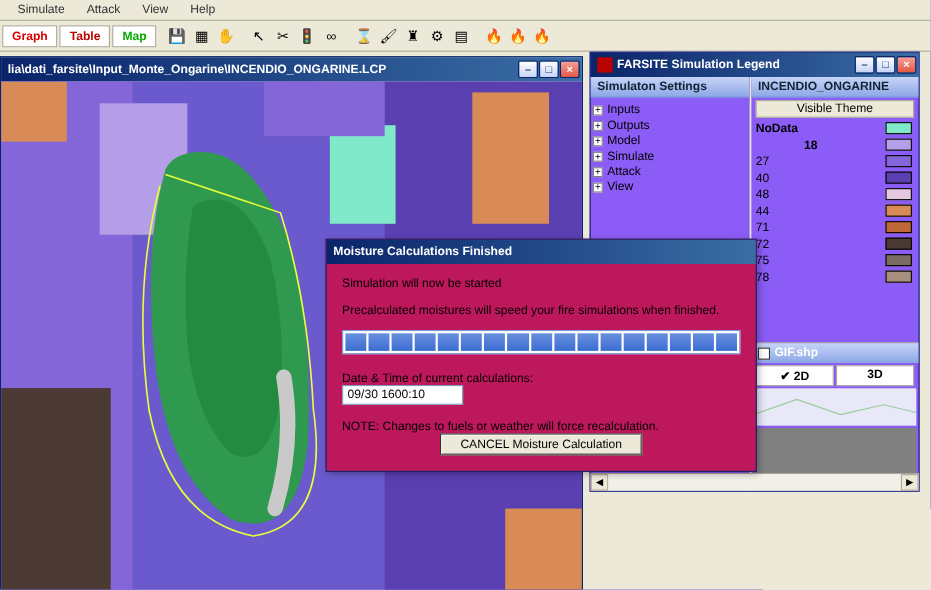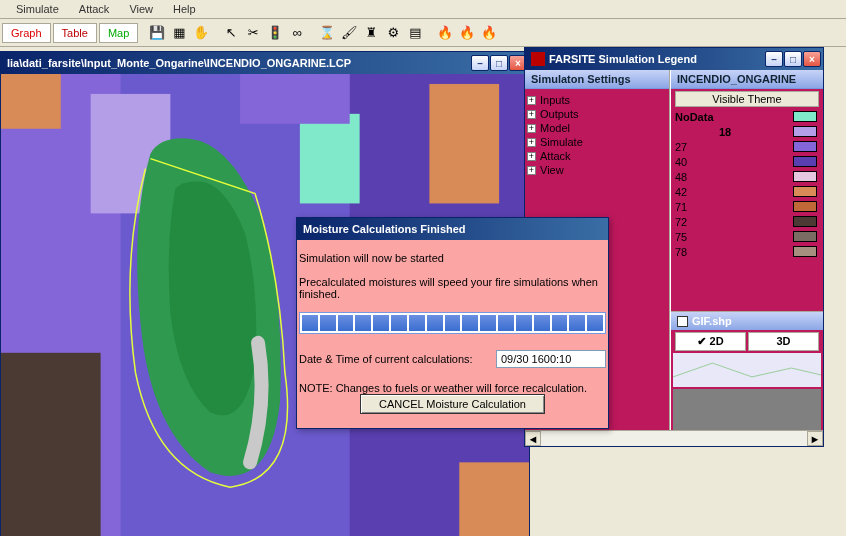--- a/index.html
+++ b/index.html
@@ -4,42 +4,42 @@
 <style>
 * { box-sizing: border-box; margin: 0; padding: 0; font-family: "Tahoma", sans-serif; font-size: 11px; }
 body { width: 846px; height: 536px; overflow: hidden; background: #ece9d8; position: relative; }
 
 
 .menubar { height: 19px; background: #ece9d8; display: flex; align-items: center; padding-left: 8px; gap: 4px; border-bottom: 1px solid #aca899; }
 .menubar span { padding: 2px 8px; cursor: default; color: #333; }
 
 
 .toolbar { height: 28px; background: #ece9d8; display: flex; align-items: center; padding-left: 2px; gap: 2px; border-bottom: 1px solid #aca899; }
-.tab-label { font-weight: normal; padding: 3px 8px; border: 1px solid #aca899; background: #fff; cursor: default; text-align: center; }
+.tab-label { font-weight: bold; padding: 3px 8px; border: 1px solid #aca899; background: #fff; cursor: default; text-align: center; }
 .tab-graph { color: #d00; }
 .tab-table { color: #b00; }
 .tab-map   { color: #0a0; }
 .tool-group { display: flex; gap: 0; margin-left: 6px; }
 .tool-btn { width: 22px; height: 22px; border: 1px solid #ece9d8; display:flex; align-items:center; justify-content:center; font-size:13px; cursor:default; background:#ece9d8; }
 
 
 .main { position: relative; height: 489px; }
 
 
 .mapwin { position: absolute; left: 0; top: 4px; width: 530px; height: 489px; border: 1px solid #0a246a; }
 .mapwin .titlebar, .legendwin .titlebar, .dialog .titlebar { height: 22px; background: linear-gradient(to right, #0a246a, #3a6ea5); color: #fff; display:flex; align-items:center; padding: 0 2px 0 6px; font-weight: bold; }
 .titlebar .title { flex: 1; overflow: hidden; text-overflow: ellipsis; white-space: nowrap; }
 .winbtns { display:flex; gap:1px; }
 .winbtn { width:18px; height:16px; background: linear-gradient(#fefefe,#c7d4f7); border:1px solid #0a246a; border-radius:2px; color:#1f3b7b; display:flex; align-items:center; justify-content:center; font-size:10px; font-weight:bold; cursor:default; }
 .winbtn.close { background: linear-gradient(#f7a097,#e45642); color:#fff; }
 .mapcanvas { position:relative; width:100%; height:calc(100% - 22px); background:#6a5acd; overflow:hidden; }
 .mapcanvas svg { width:100%; height:100%; display:block; }
 
 
-.legendwin { position:absolute; left: 524px; top: 0; width: 300px; height: 400px; border:1px solid #0a246a; background:#be185d; }
+.legendwin { position:absolute; left: 536px; top: 0; width: 300px; height: 400px; border:1px solid #0a246a; background:#8b5cf6; }
 .legendwin .titlebar .icon { width:14px; height:14px; background:#b00; margin-right:4px; }
 .legend-body { display:flex; height: calc(100% - 22px); }
 .settings-panel { width: 145px; border-right: 1px solid #aca899; }
 .panel-header { background: linear-gradient(#c7d4f7, #8ca7e6); color:#123; font-weight:bold; padding:3px 6px; border-bottom:1px solid #7a96df; }
 .tree { padding: 4px 2px; }
 .tree-item { display:flex; align-items:center; gap:4px; padding:1px 0; cursor:default; }
 .tree-exp { width:9px; height:9px; border:1px solid #808080; display:flex; align-items:center; justify-content:center; font-size:9px; line-height:1; background:#fff; }
 .theme-panel { flex:1; display:flex; flex-direction:column; border-left:1px solid #fff; }
 .theme-list { flex:1; overflow:hidden; }
 .vis-hdr { text-align:center; background:#ece9d8; border:1px solid #aca899; margin:2px 4px; padding:1px; }
@@ -52,26 +52,26 @@
 .dim-btn { flex:1; border:1px solid #aca899; background:#fff; text-align:center; padding:2px; font-weight:bold; cursor:default; }
 .dim-btn.active::before { content:"✔ "; }
 .gif-canvas { height:34px; background:#e8e8f8; margin:0 2px; position:relative; }
 .gif-canvas svg { width:100%; height:100%; }
 .gif-gray { height: 55px; background:#808080; margin: 2px; }
 .legend-scroll { position:absolute; bottom:0; left:0; right:0; height:16px; background:#ece9d8; border-top:1px solid #aca899; display:flex; }
 .legend-scroll .arr { width:16px; background:#ece9d8; border:1px solid #aca899; display:flex; align-items:center; justify-content:center; }
 .legend-scroll .track { flex:1; background:#f0f0e8; }
 
 
-.dialog { position:absolute; left:296px; top:170px; width:313px; background:#fca5a5; border:1px solid #0a246a; box-shadow:2px 2px 6px rgba(0,0,0,.3); }
-.dialog-body { padding: 12px 2px 14px; }
+.dialog { position:absolute; left:296px; top:170px; width:392px; background:#be185d; border:1px solid #0a246a; box-shadow:2px 2px 6px rgba(0,0,0,.3); }
+.dialog-body { padding: 12px 14px 14px; }
 .dlg-line { margin-bottom: 12px; }
 .progress { height:22px; border:1px solid #7a96df; background:#fff; display:flex; gap:2px; padding:2px; margin-bottom:16px; }
 .progress .seg { flex:1; background: linear-gradient(#6a8fe0, #3a6ed0); }
-.dt-row { display:flex; align-items:center; margin-bottom:14px; }
+.dt-row { display:flex; align-items:flex-start; margin-bottom:14px;flex-direction:column; }
 .dt-row .lab { flex:1; }
 .dt-row .val { width:110px; border:1px solid #7f9db9; background:#fff; padding:2px 4px; }
 .note { margin-bottom: 0; }
 .btn-row { text-align:center; }
 .cancel-btn { padding: 3px 18px; border:1px solid #333; background:#ece9d8; cursor:default; box-shadow: 1px 1px 0 #fff inset, -1px -1px 0 #888 inset; }
 </style>
 </head>
 <body>
 
 <div class="menubar">
@@ -203,21 +203,21 @@
               </div>
               <div class="theme-row">
                 <span>40</span>
                 <span class="sw" style="background: rgb(90, 63, 176);"></span>
               </div>
               <div class="theme-row">
                 <span>48</span>
                 <span class="sw" style="background: rgb(230, 199, 224);"></span>
               </div>
               <div class="theme-row">
-                <span>42</span>
+                <span>44</span>
                 <span class="sw" style="background: rgb(216, 139, 86);"></span>
               </div>
               <div class="theme-row">
                 <span>71</span>
                 <span class="sw" style="background: rgb(192, 104, 56);"></span>
               </div>
               <div class="theme-row">
                 <span>72</span>
                 <span class="sw" style="background: rgb(74, 58, 51);"></span>
               </div>

